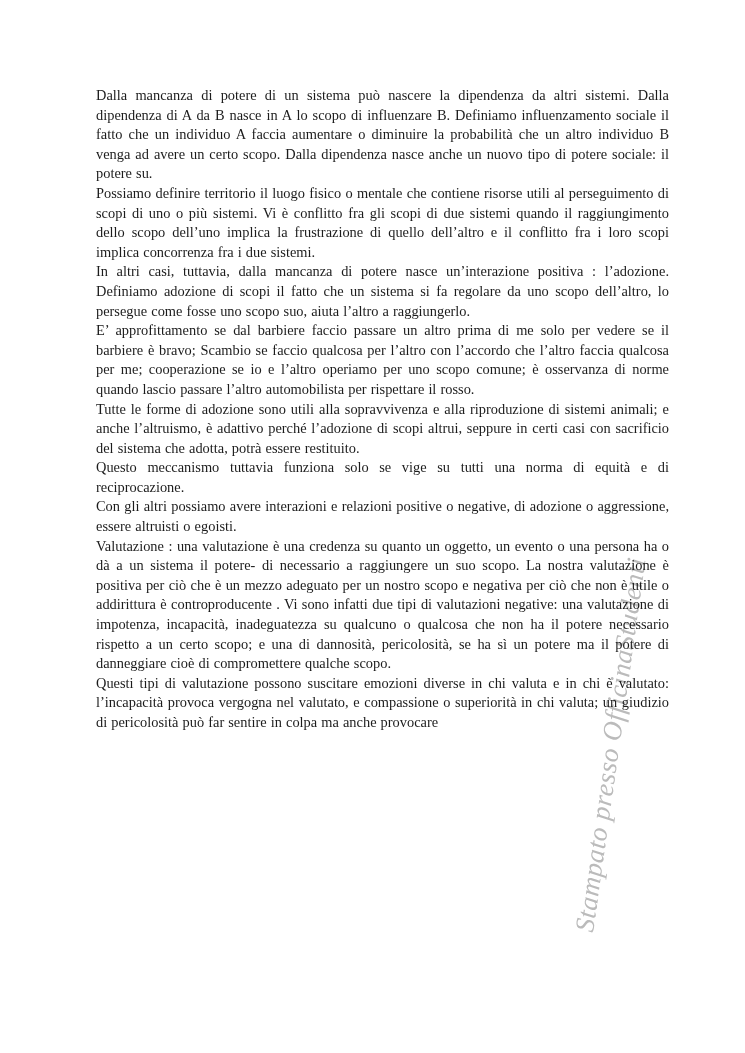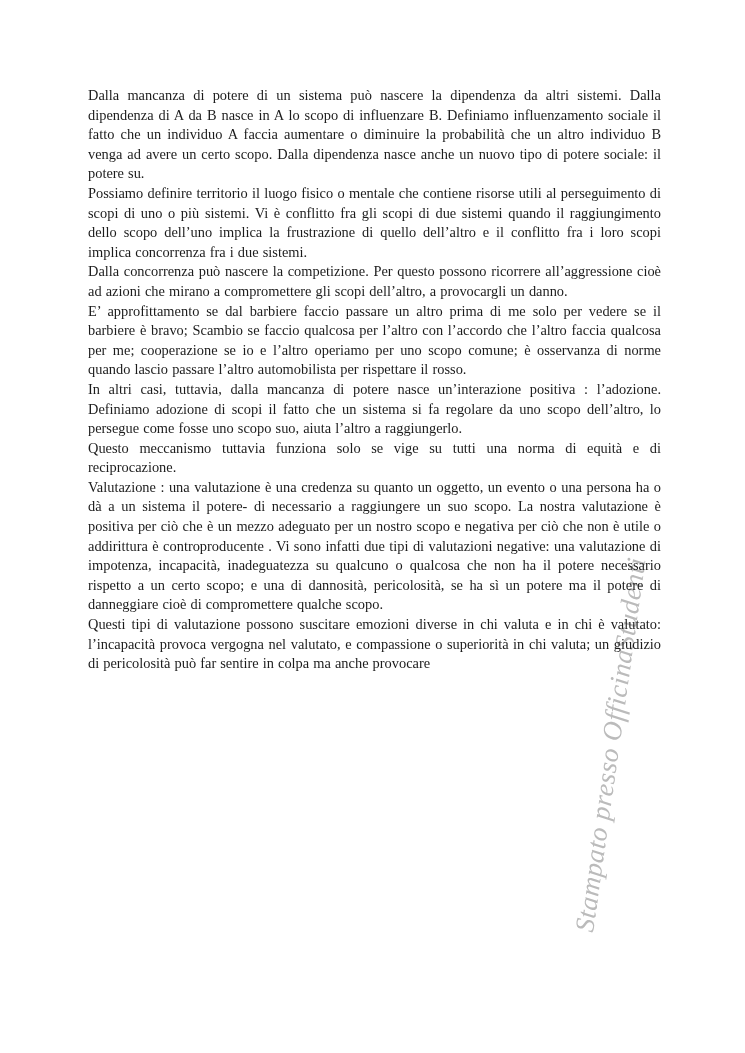--- a/index.html
+++ b/index.html
@@ -10,21 +10,21 @@
   .page {
     position: relative;
     width: 745px;
     height: 1053px;
     background: #ffffff;
     overflow: hidden;
     font-family: "Liberation Serif", "DejaVu Serif", serif;
   }
   .content {
     position: absolute;
-    left: 88px;
+    left: 96px;
     top: 86px;
     width: 573px;
     color: #1c1c1c;
     font-size: 14.4px;
     line-height: 19.6px;
   }
   .content p {
     margin: 0;
     padding: 0;
     text-align: justify;
@@ -50,21 +50,22 @@
 </head>
 <body>
 
 <div class="page">
 
   <div class="watermark">Stampato presso OfficinaStudenti</div>
 
   <div class="content">
     <p>Dalla mancanza di potere di un sistema può nascere la dipendenza da altri sistemi. Dalla dipendenza di A da B nasce in A lo scopo di influenzare B. Definiamo influenzamento sociale il fatto che un individuo A faccia aumentare o diminuire la probabilità che un altro individuo B venga ad avere un certo scopo. Dalla dipendenza nasce anche un nuovo tipo di potere sociale: il potere su.</p>
     <p>Possiamo definire territorio il luogo fisico o mentale che contiene risorse utili al perseguimento di scopi di uno o più sistemi. Vi è conflitto fra gli scopi di due sistemi quando il raggiungimento dello scopo dell’uno implica la frustrazione di quello dell’altro e il conflitto fra i loro scopi implica concorrenza fra i due sistemi.</p>
-    <p>Dalla concorrenza può nascere la competizione. Per questo possono ricorrere all’aggressione cioè ad azioni che mirano a compromettere gli scopi dell’altro, a provocargli un danno.</p>
+    <p>In altri casi, tuttavia, dalla mancanza di potere nasce un’interazione positiva : l’adozione. Definiamo adozione di scopi il fatto che un sistema si fa regolare da uno scopo dell’altro, lo persegue come fosse uno scopo suo, aiuta l’altro a raggiungerlo.</p>
     <p>E’ approfittamento se dal barbiere faccio passare un altro prima di me solo per vedere se il barbiere è bravo; Scambio se faccio qualcosa per l’altro con l’accordo che l’altro faccia qualcosa per me; cooperazione se io e l’altro operiamo per uno scopo comune; è osservanza di norme quando lascio passare l’altro automobilista per rispettare il rosso.</p>
-    <p>In altri casi, tuttavia, dalla mancanza di potere nasce un’interazione positiva : l’adozione. Definiamo adozione di scopi il fatto che un sistema si fa regolare da uno scopo dell’altro, lo persegue come fosse uno scopo suo, aiuta l’altro a raggiungerlo.</p>
+    <p>Tutte le forme di adozione sono utili alla sopravvivenza e alla riproduzione di sistemi animali; e anche l’altruismo, è adattivo perché l’adozione di scopi altrui, seppure in certi casi con sacrificio del sistema che adotta, potrà essere restituito.</p>
     <p>Questo meccanismo tuttavia funziona solo se vige su tutti una norma di equità e di reciprocazione.</p>
+    <p>Con gli altri possiamo avere interazioni e relazioni positive o negative, di adozione o aggressione, essere altruisti o egoisti.</p>
     <p>Valutazione : una valutazione è una credenza su quanto un oggetto, un evento o una persona ha o dà a un sistema il potere- di necessario a raggiungere un suo scopo. La nostra valutazione è positiva per ciò che è un mezzo adeguato per un nostro scopo e negativa per ciò che non è utile o addirittura è controproducente . Vi sono infatti due tipi di valutazioni negative: una valutazione di impotenza, incapacità, inadeguatezza su qualcuno o qualcosa che non ha il potere necessario rispetto a un certo scopo; e una di dannosità, pericolosità, se ha sì un potere ma il potere di danneggiare cioè di compromettere qualche scopo.</p>
     <p>Questi tipi di valutazione possono suscitare emozioni diverse in chi valuta e in chi è valutato: l’incapacità provoca vergogna nel valutato, e compassione o superiorità in chi valuta; un giudizio di pericolosità può far sentire in colpa ma anche provocare</p>
   </div>
 
 </div>
 
 </body></html>

